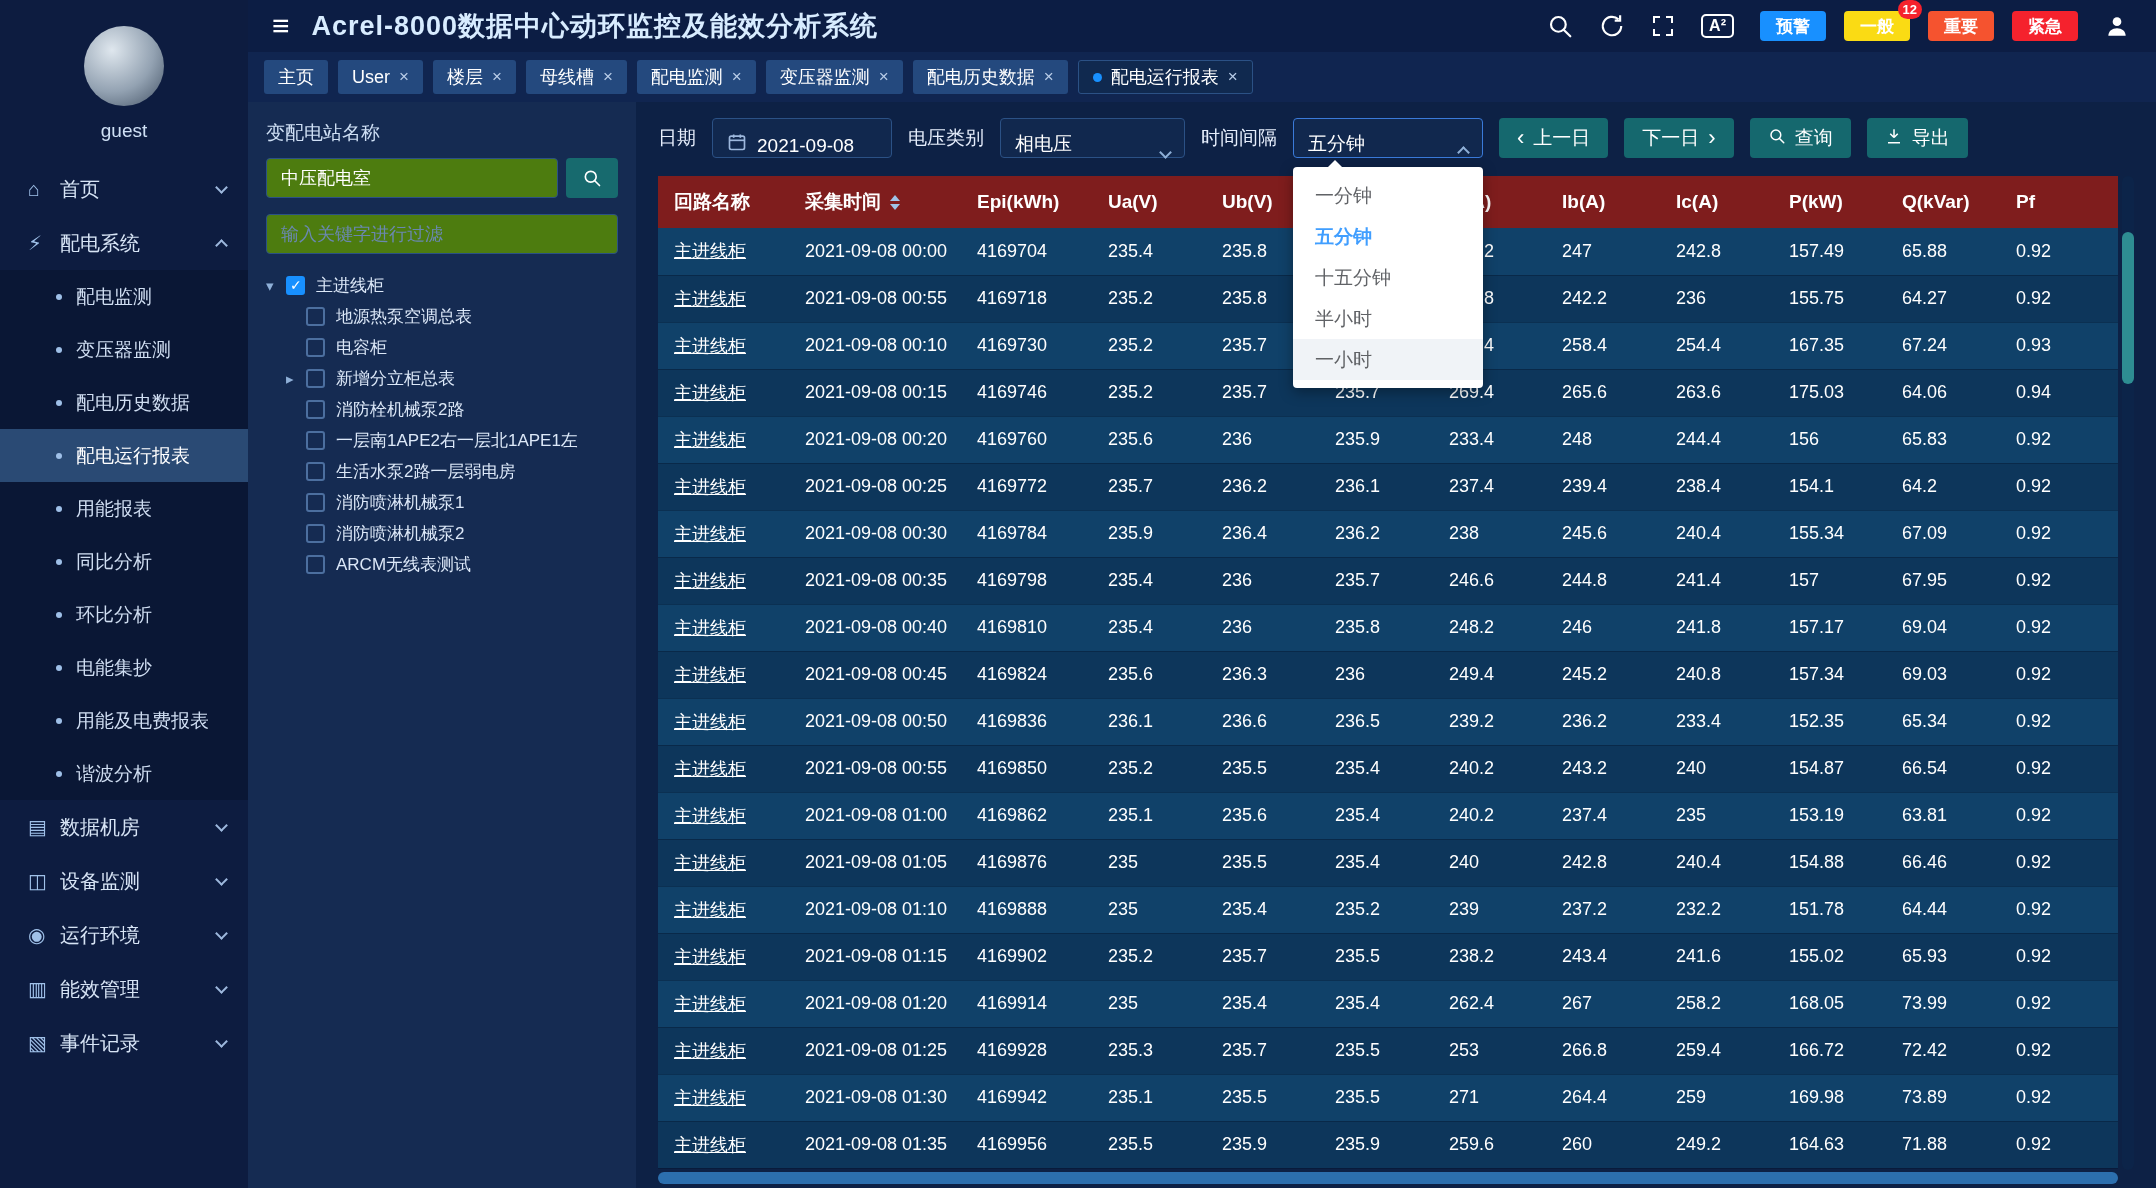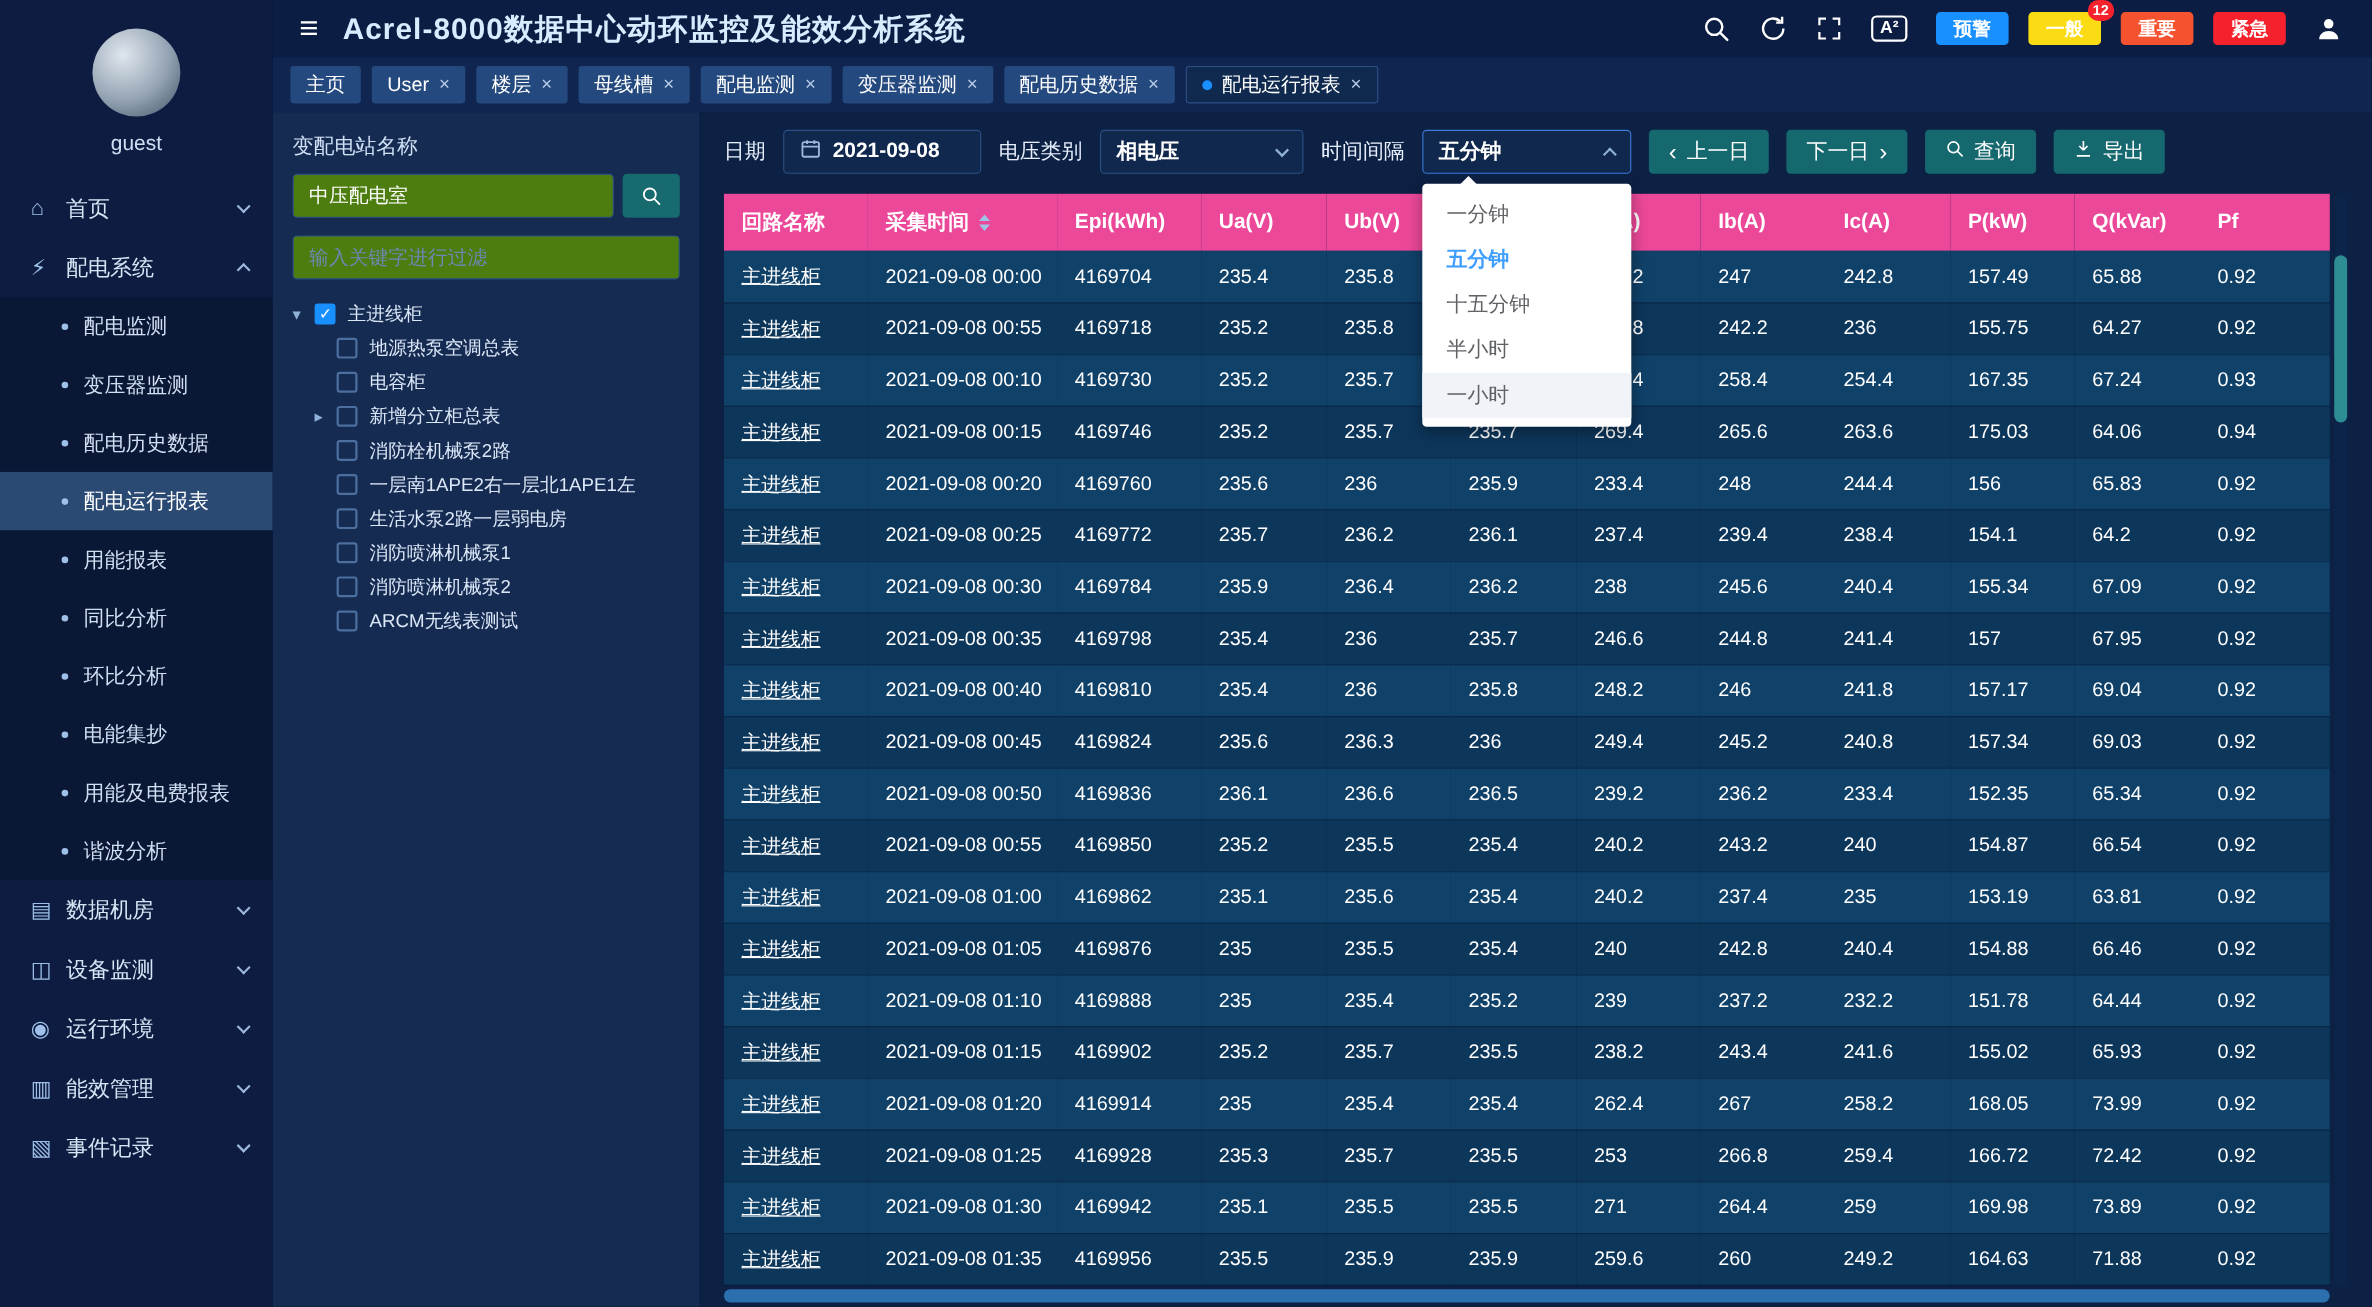--- a/index.html
+++ b/index.html
@@ -56,39 +56,39 @@
   .tree-row { height:31px; display:flex; align-items:center; font-size:17px; color:#dce8f8; cursor:pointer; }
   .tree-row.child { padding-left:20px; }
   .caret { width:20px; color:#8fb0d8; font-size:15px; }
   .checkbox { width:19px; height:19px; border:2px solid #4c6f9f; border-radius:3px; margin-right:11px; flex-shrink:0; position:relative; }
   .checkbox.checked { background:#1890ff; border-color:#1890ff; }
   .checkbox.checked::after { content:"✓"; position:absolute; left:2px; top:-1px; color:#fff; font-size:14px; font-weight:bold; }
   
   .main { flex:1; min-width:0; background:#0d2145; padding:16px 22px 0; display:flex; flex-direction:column; }
   .toolbar { display:flex; align-items:center; gap:16px; flex-shrink:0; }
   .tb-label { font-size:19px; color:#e6eefc; white-space:nowrap; }
-  .box { height:40px; background:#11284e; border:1px solid #2b5185; border-radius:4px; display:flex; align-items:center; gap:10px; padding:0 14px; font-size:19px; color:#fff; cursor:pointer;font-weight:bold; }
+  .box { height:40px; background:#11284e; border:1px solid #2b5185; border-radius:4px; display:flex; align-items:flex-end; gap:10px; padding:0 14px; font-size:19px; color:#fff; cursor:pointer; }
   .date-box { width:180px; }
   .sel-voltage { width:185px; }
   .sel-interval { width:190px; border-color:#3a7ad9; }
   .select-wrap { position:relative; }
   .sel-chev { width:9px; height:9px; border-right:2px solid #8fb0d8; border-bottom:2px solid #8fb0d8; transform:rotate(45deg); margin-left:auto; margin-top:-4px; }
   .sel-chev.up { transform:rotate(-135deg); margin-top:4px; }
   .tbtn { height:40px; background:#15686e; border:none; border-radius:4px; color:#fff; font-size:19px; font-family:inherit; padding:0 18px; display:flex; align-items:center; gap:9px; cursor:pointer; white-space:nowrap; }
   .arrow-glyph { font-size:22px; line-height:1; }
   
   .dropdown { position:absolute; z-index:60; top:calc(100% + 9px); left:0; width:190px; background:#fff; border-radius:4px; box-shadow:0 4px 14px rgba(0,0,0,.35); padding:8px 0; }
   .dropdown::before { content:""; position:absolute; top:-7px; left:34px; border-left:8px solid transparent; border-right:8px solid transparent; border-bottom:8px solid #fff; }
   .option { height:41px; line-height:41px; padding:0 22px; font-size:19px; color:#606266; cursor:pointer; }
   .option.selected { color:#409eff; font-weight:bold; }
   .option.hovered { background:#f0f3f7; }
   
   .table-area { flex:1; min-height:0; margin-top:18px; position:relative; overflow:hidden; }
   table.data-table { width:calc(100% - 16px); border-collapse:collapse; table-layout:fixed; }
-  thead th { height:52px; background:#ec4899; font-size:19px; font-weight:bold; text-align:center; padding-left:16px; color:#fff; }
+  thead th { height:52px; background:#7f1d1d; font-size:19px; font-weight:bold; text-align:center; padding-left:16px; color:#fff; }
   .th-inner { display:flex; align-items:center; gap:9px; }
   .sort { display:none; flex-direction:column; gap:3px; }
   .sort.show { display:inline-flex; }
   .s-up { width:0; height:0; border-left:5px solid transparent; border-right:5px solid transparent; border-bottom:6px solid #9fc3e8; }
   .s-down { width:0; height:0; border-left:5px solid transparent; border-right:5px solid transparent; border-top:6px solid #9fc3e8; }
   tbody td { height:47px; font-size:18px; padding-left:16px; color:#fff; border-bottom:1px solid rgba(4,18,40,.35); }
   tbody tr:nth-child(odd) { background:#104169; }
   tbody tr:nth-child(even) { background:#0d365b; }
   td.link { text-decoration:underline; cursor:pointer; }
   .vscroll { position:absolute; right:0; top:0; bottom:18px; width:12px; background:#0c2449; border-radius:6px; }

